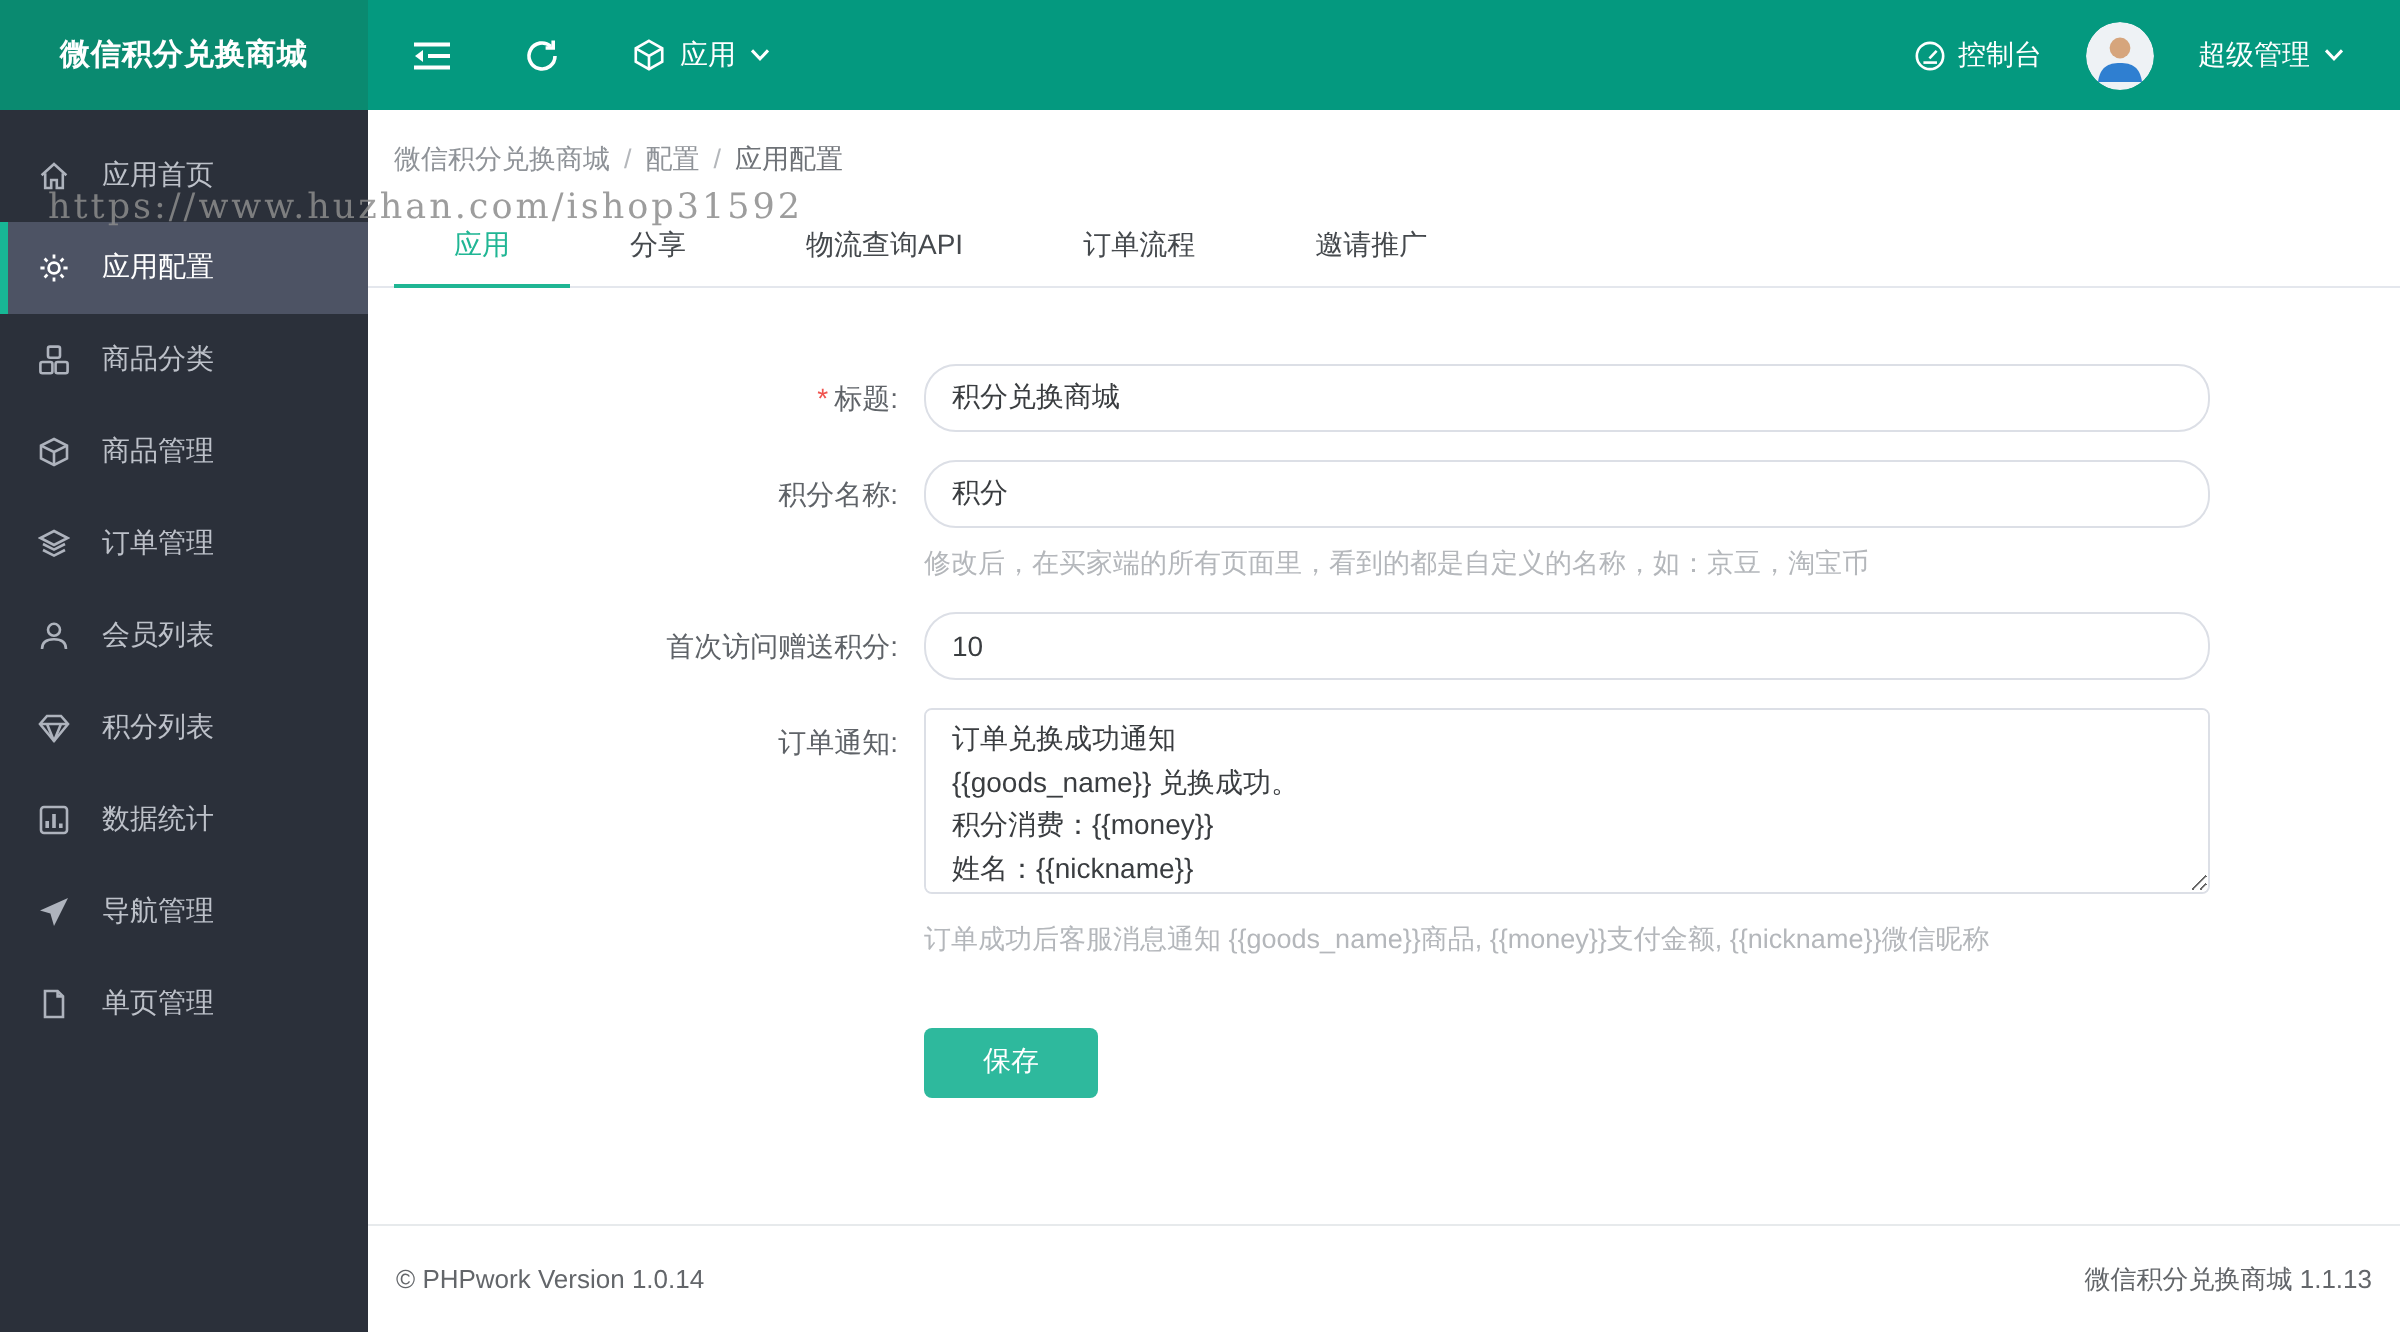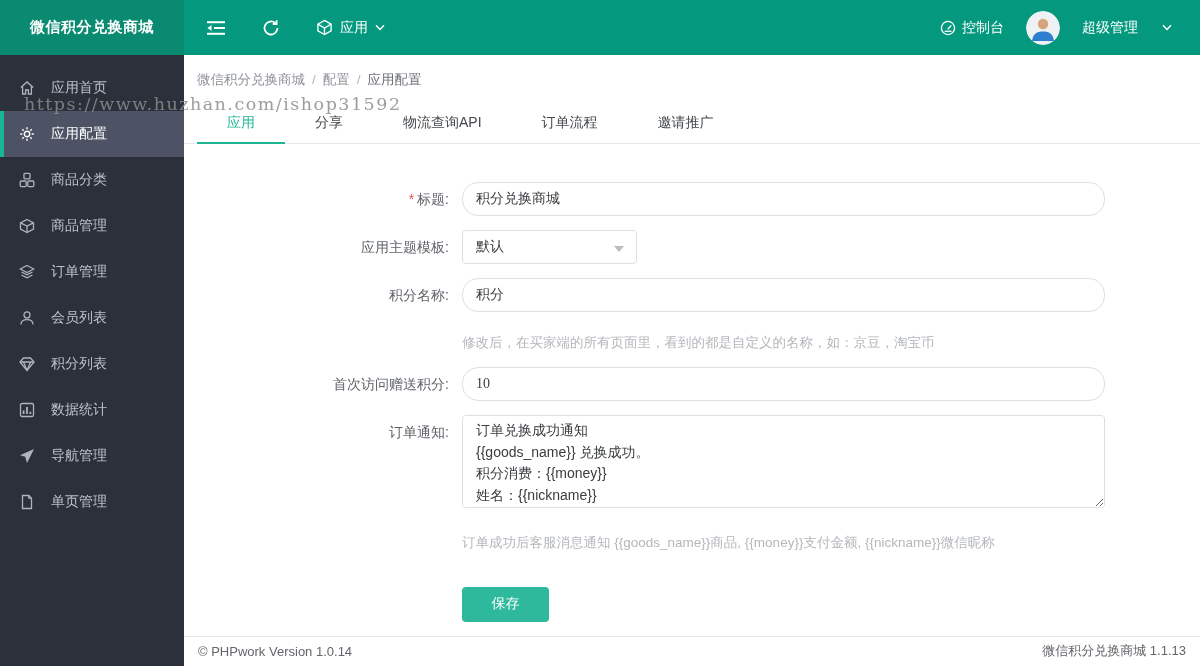--- a/index.html
+++ b/index.html
@@ -10,21 +10,21 @@
   .header { display:flex; height:55px; }
   .logo { width:184px; background:#0a8a70; color:#fff; font-size:15px; font-weight:bold;
     display:flex; align-items:center; justify-content:center; letter-spacing:.5px; cursor:pointer; }
   .hbar { flex:1; background:#04997f; display:flex; align-items:center; color:#fff; }
   .hicon { display:inline-flex; align-items:center; justify-content:center; cursor:pointer; }
   .hbar-left { display:flex; align-items:center; gap:36px; padding-left:22px; }
   .app-menu { display:flex; align-items:center; gap:7px; font-size:14px; cursor:pointer; }
   .hbar-right { margin-left:auto; display:flex; align-items:center; gap:22px; padding-right:28px; }
   .console { display:flex; align-items:center; gap:6px; font-size:14px; cursor:pointer; }
   .avatar { width:34px; height:34px; border-radius:50%; overflow:hidden; cursor:pointer; }
-  .user-menu { display:flex; align-items:center; gap:24px; font-size:14px; cursor:pointer; }
+  .user-menu { display:flex; align-items:center; gap:7px; font-size:14px; cursor:pointer; }
 
   
   .body-row { display:flex; height:611px;justify-content:center; }
 
   
   .sidebar { width:184px; background:#2b303a; padding-top:10px; flex-shrink:0; }
   .sitem { position:relative; height:46px; display:flex; align-items:center; gap:16px;
     padding-left:19px; color:#bdc1c9; font-size:14px; cursor:pointer; }
   .sitem .sicon { width:16px; height:16px; display:inline-flex; color:#aeb3bd; }
   .sitem .sicon svg { width:16px; height:16px; }
@@ -47,30 +47,30 @@
 
   
   .form { padding:38px 0 0 13px; }
   .frow { display:flex; margin-bottom:14px; }
   .flabel { width:265px; flex-shrink:0; text-align:right; padding-right:13px; font-size:14px;
     color:#5f6368; line-height:34px; white-space:nowrap; }
   .req { color:#f0544f; margin-right:3px; }
   .fctrl { width:643px; }
   .tinput { width:643px; height:34px; border:1px solid #dcdfe6; border-radius:16px;
     padding:0 13px; font-size:14px; color:#3a3d40; outline:none;
-    font-family:Liberation Serif, serif; }
+    font-family:Liberation Sans, sans-serif; }
   .tselect { width:175px; height:34px; border:1px solid #dcdfe6; border-radius:4px;
     padding:0 13px; font-size:14px; color:#3a3d40; display:flex; align-items:center;
     position:relative; cursor:pointer; background:#fff; }
   .tselect .sel-caret { position:absolute; right:12px; top:15px; width:0; height:0;
     border-left:5px solid transparent; border-right:5px solid transparent; border-top:6px solid #b9bdc4; }
   .tarea { width:643px; height:93px; border:1px solid #dcdfe6; border-radius:4px;
     padding:4px 13px; font-size:14px; color:#3a3d40; line-height:1.55; outline:none; resize:both;
     font-family:"Liberation Sans","DejaVu Sans",sans-serif; }
-  .hint { margin-top:22px; font-size:13.5px; color:#b4b7bb; line-height:1.4; }
+  .hint { margin-top:9px; font-size:13.5px; color:#b4b7bb; line-height:1.4; }
   .save-btn { margin-top:20px; width:87px; height:35px; background:#2eb99d; color:#fff;
     border:none; border-radius:4px; font-size:14px; cursor:pointer;
     font-family:"Liberation Sans","DejaVu Sans",sans-serif; }
 
   
   .footer { margin-top:auto; height:54px; border-top:1px solid #e7eaec; display:flex;
     align-items:center; justify-content:space-between; padding:0 14px; font-size:13px; color:#63666a; }
 
   
   .watermark { position:absolute; left:24px; top:94px; z-index:40; pointer-events:none;
@@ -247,29 +247,20 @@
         <div class="tab">物流查询API</div>
         <div class="tab">订单流程</div>
         <div class="tab">邀请推广</div>
       </div>
     <div class="form" id="form">
         <div class="frow">
           <label class="flabel"><span class="req">*</span><span>标题:</span></label>
           <div class="fctrl"><input class="tinput" value="积分兑换商城" style=""></div>
         </div>
         <div class="frow">
-          <label class="flabel"><span>应用主题模板:</span></label>
-          <div class="fctrl">
-            <div class="tselect">
-              <span>默认</span>
-              <span class="sel-caret"></span>
-            </div>
-          </div>
-        </div>
-        <div class="frow">
           <label class="flabel"><span>积分名称:</span></label>
           <div class="fctrl"><input class="tinput" value="积分" style=""><div class="hint">修改后，在买家端的所有页面里，看到的都是自定义的名称，如：京豆，淘宝币</div></div>
         </div>
         <div class="frow">
           <label class="flabel"><span>首次访问赠送积分:</span></label>
           <div class="fctrl"><input class="tinput" value="10" style=""></div>
         </div>
         <div class="frow">
           <label class="flabel"><span>订单通知:</span></label>
           <div class="fctrl"><textarea class="tarea" style="">订单兑换成功通知

